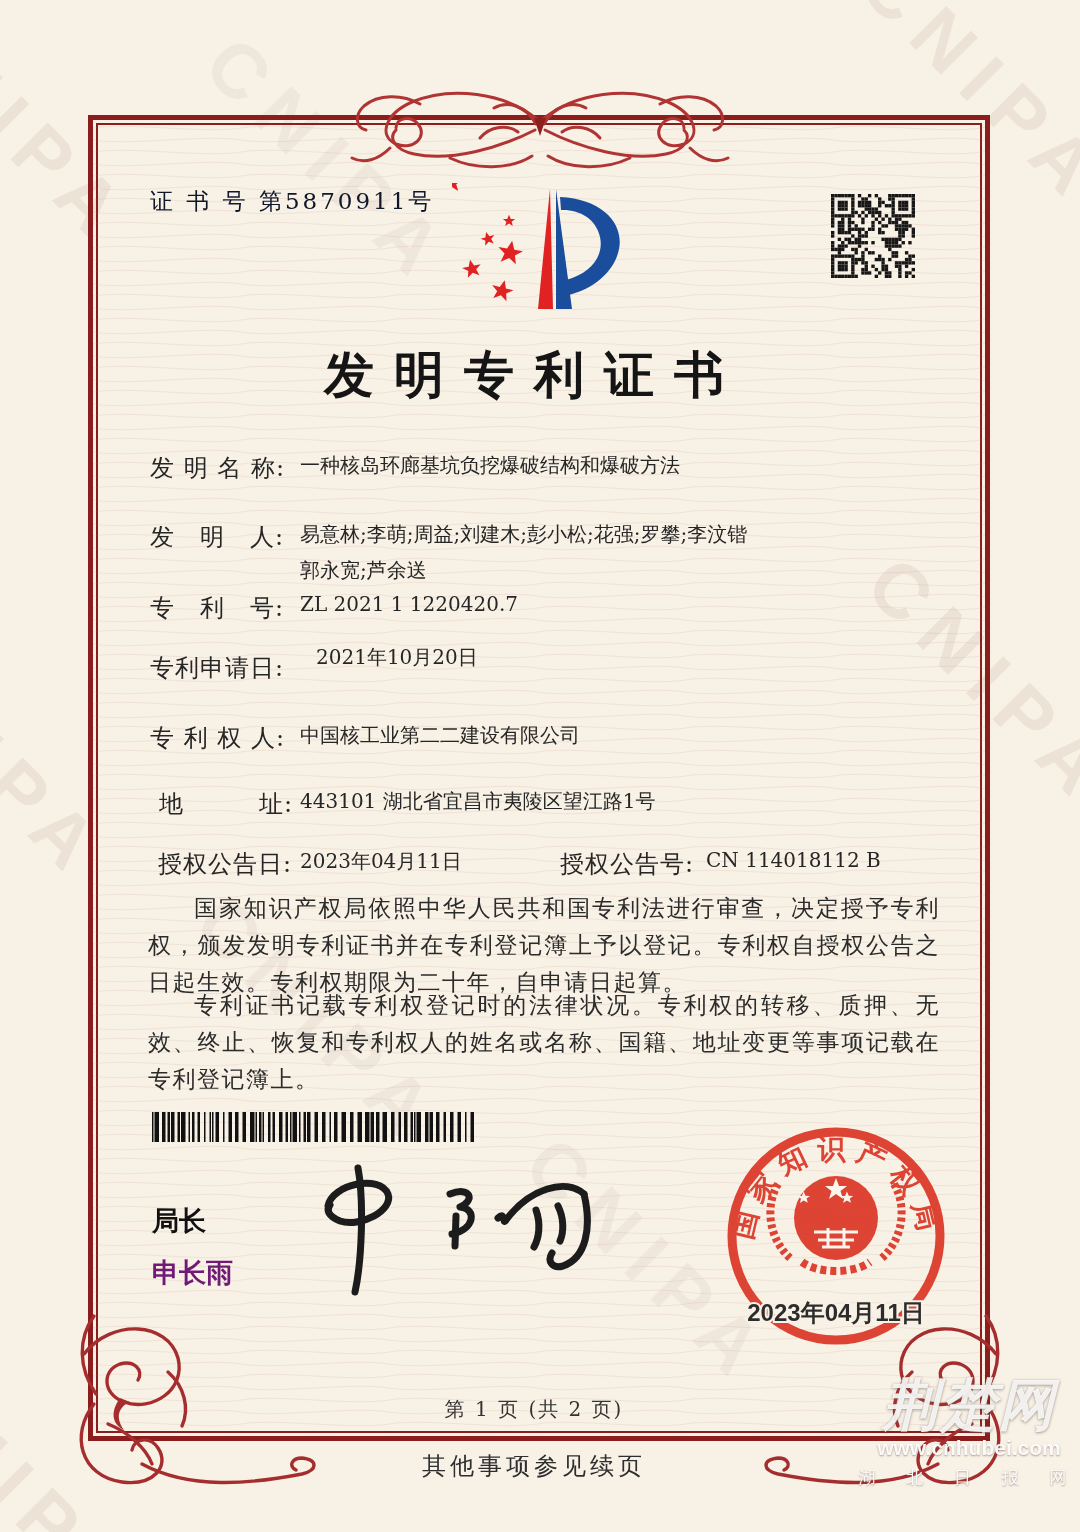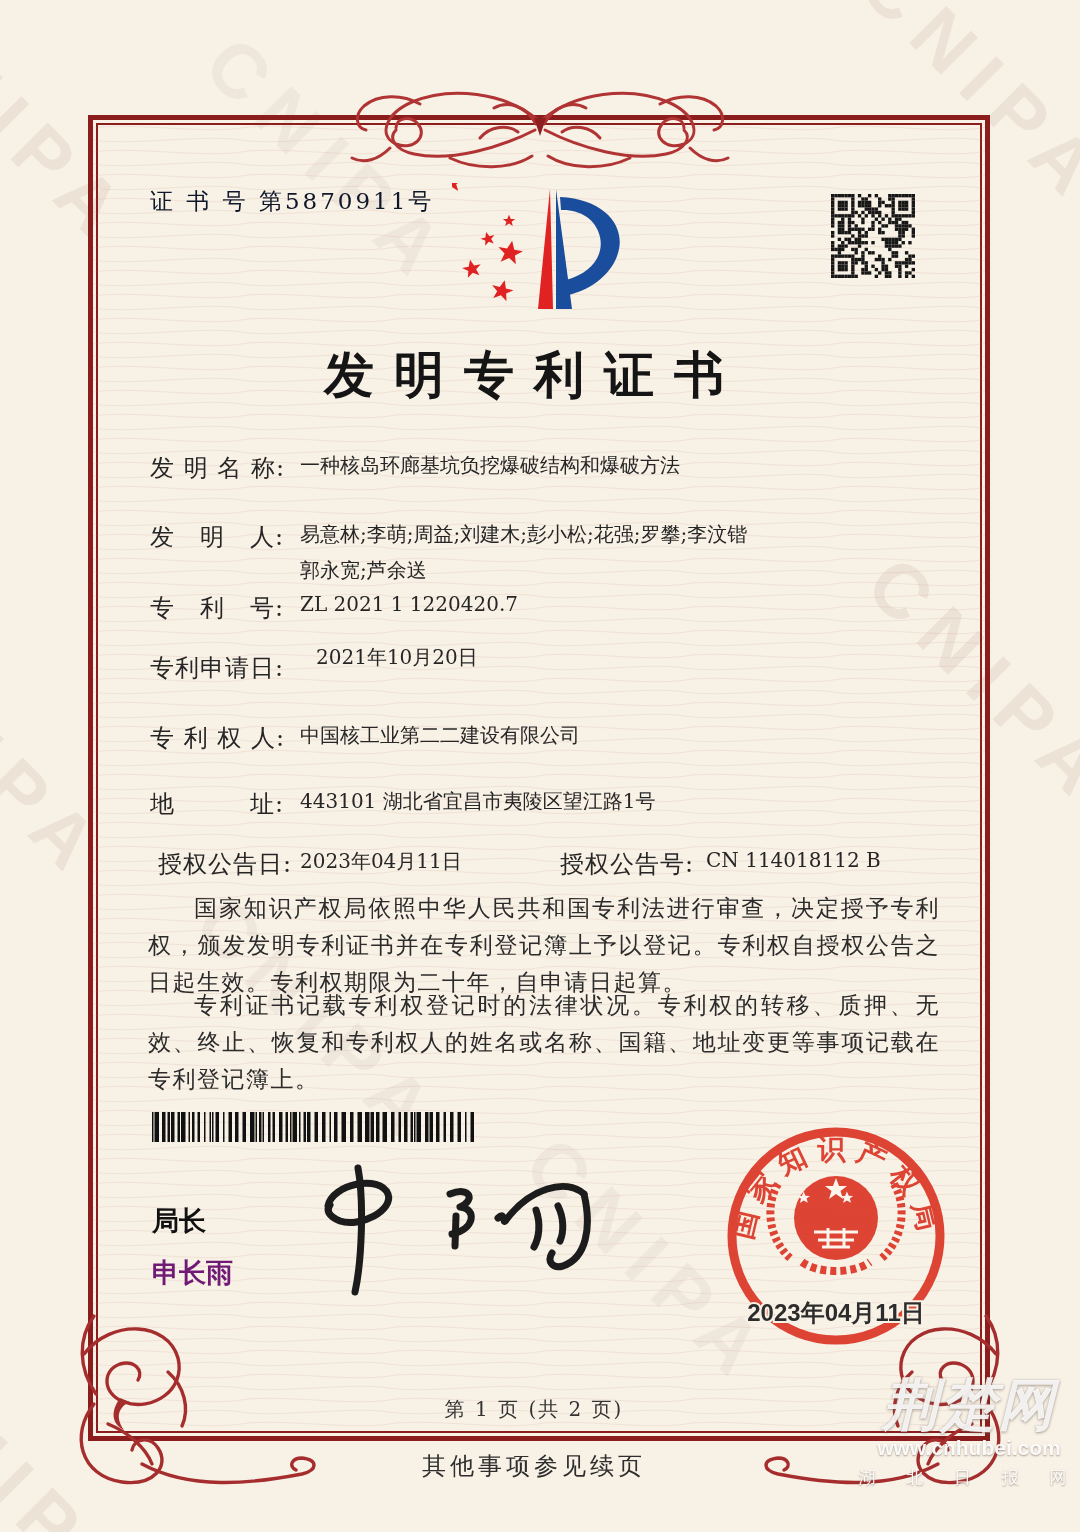--- a/index.html
+++ b/index.html
@@ -576,21 +576,21 @@
 
 <div class="flabel" style="top:592px;">专　利　号:</div>
 <div class="fvalue" style="top:592px;">ZL 2021 1 1220420.7</div>
 
 <div class="flabel" style="top:652px;">专利申请日:</div>
 <div class="fvalue" style="top:644px;margin-left:16px;">2021年10月20日</div>
 
 <div class="flabel" style="top:722px;">专 利 权 人:</div>
 <div class="fvalue" style="top:722px;">中国核工业第二二建设有限公司</div>
 
-<div class="flabel" style="top:788px;">地　　　址:</div>
+<div class="flabel" style="top:788px;margin-left:9px;">地　　　址:</div>
 <div class="fvalue" style="top:788px;">443101 湖北省宜昌市夷陵区望江路1号</div>
 
 <div class="flabel" style="top:848px;margin-left:8px;">授权公告日:</div>
 <div class="fvalue" style="top:848px;">2023年04月11日</div>
 <div class="flabel" style="left:560px;top:848px;">授权公告号:</div>
 <div class="fvalue" style="left:706px;top:848px;">CN 114018112 B</div>
 
 <div class="para" style="top:890px;">国家知识产权局依照中华人民共和国专利法进行审查，决定授予专利权，颁发发明专利证书并在专利登记簿上予以登记。专利权自授权公告之日起生效。专利权期限为二十年，自申请日起算。</div>
 <div class="para" style="top:987px;">专利证书记载专利权登记时的法律状况。专利权的转移、质押、无效、终止、恢复和专利权人的姓名或名称、国籍、地址变更等事项记载在专利登记簿上。</div>
 

